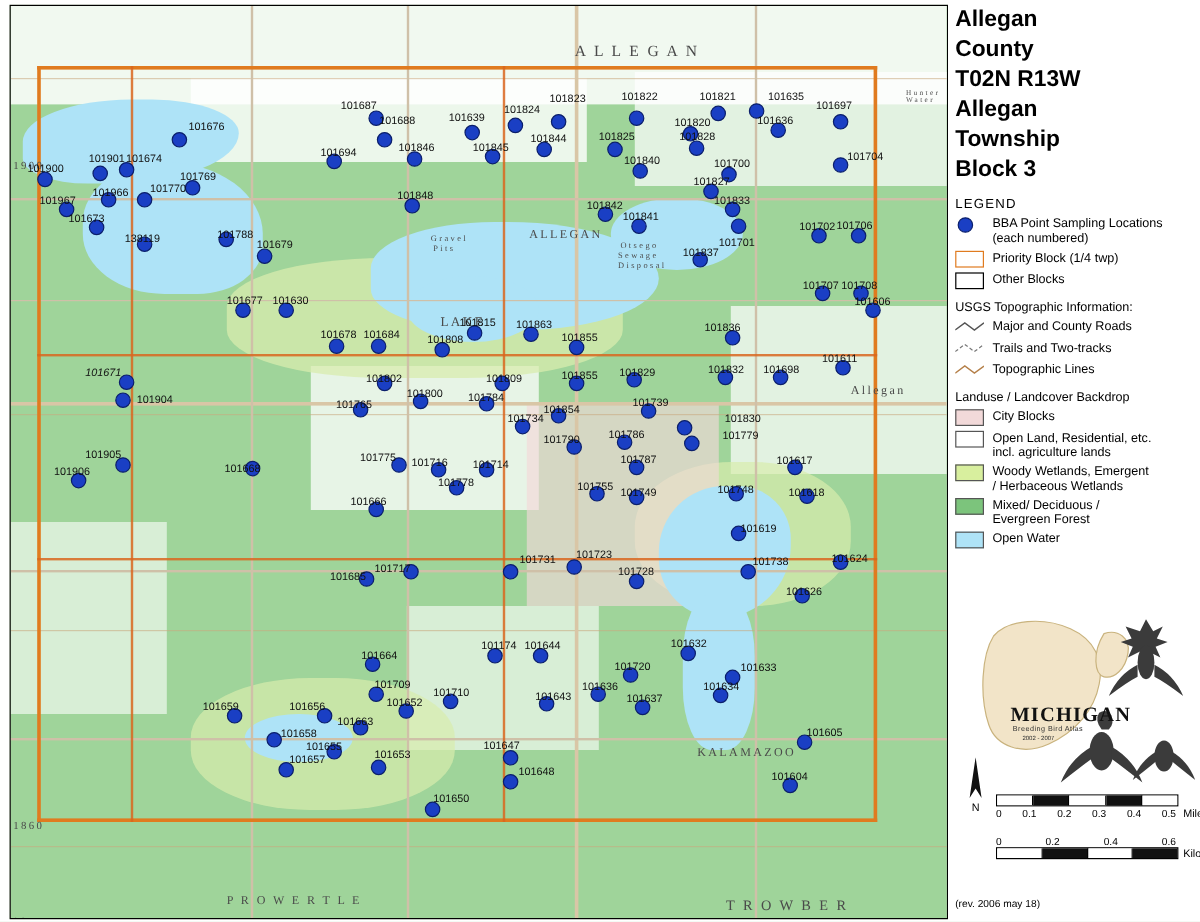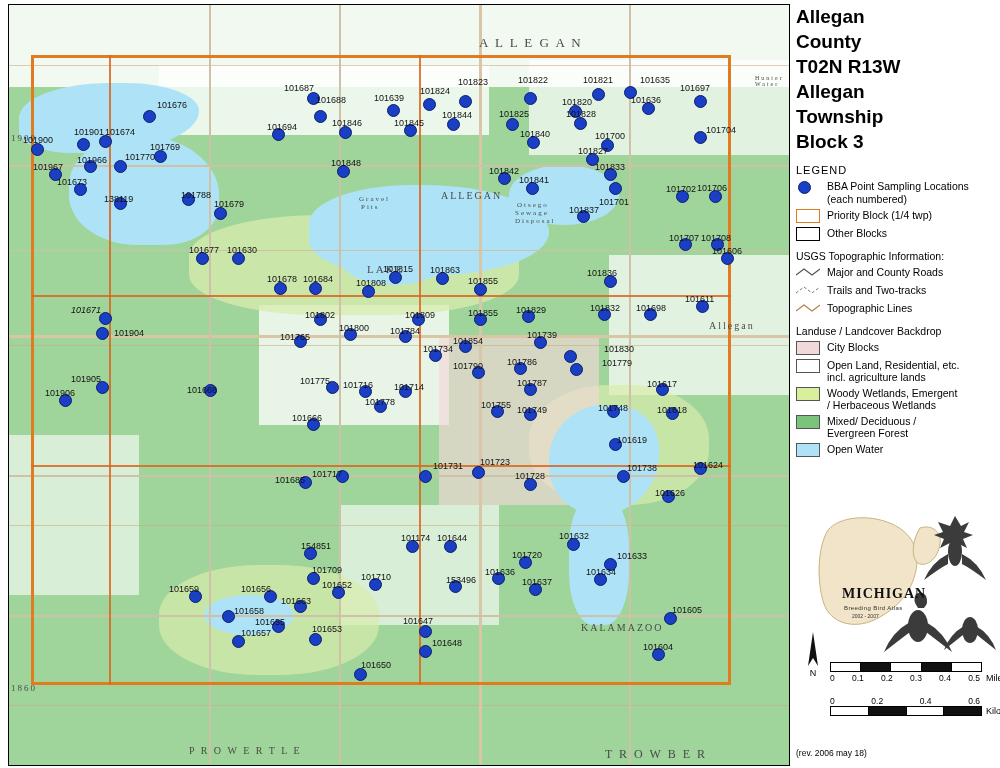--- a/index.html
+++ b/index.html
@@ -51,21 +51,21 @@
   
   #scales{position:absolute;left:0;bottom:48px;width:200px;}
   .scalebar{display:flex;height:8px;border:1px solid #000;width:150px;}
   .scalebar div{flex:1;border-right:1px solid #000;}
   .scalebar div:last-child{border-right:none;}
   .sticks{display:flex;width:150px;font-size:8.5px;justify-content:space-between;margin-top:1px;}
   .sc-unit{font-size:9px;margin-left:4px;}
   #rev{position:absolute;left:0;bottom:6px;font-size:8.5px;color:#000;}
 
   #logo{position:absolute;left:4px;top:506px;width:196px;height:150px;}
-  #mi-text{position:absolute;left:42px;top:76px;font-size:14px;font-weight:bold;
+  #mi-text{position:absolute;left:42px;top:76px;font-size:17px;font-weight:bold;
            font-family:"Liberation Serif",serif;letter-spacing:1px;color:#111;}
   #mi-sub{position:absolute;left:44px;top:95px;font-size:6px;color:#333;letter-spacing:.4px;}
   #mi-sub2{position:absolute;left:52px;top:103px;font-size:5px;color:#333;}
   #northarrow{position:absolute;left:8px;bottom:86px;font-size:10px;text-align:center;width:18px;}
 </style>
 </head>
 <body>
 
 <div id="page">
 
@@ -325,39 +325,39 @@
         <div class="lbl" style="left: 471px; top: 452px;">101723</div>
         <div class="pt" style="left: 515px; top: 473px;"></div>
         <div class="lbl" style="left: 506px; top: 466px;">101728</div>
         <div class="pt" style="left: 608px; top: 465px;"></div>
         <div class="lbl" style="left: 618px; top: 458px;">101738</div>
         <div class="pt" style="left: 685px; top: 457px;"></div>
         <div class="lbl" style="left: 684px; top: 455px;">101624</div>
         <div class="pt" style="left: 653px; top: 485px;"></div>
         <div class="lbl" style="left: 646px; top: 483px;">101626</div>
         <div class="pt" style="left: 295px; top: 542px;"></div>
-        <div class="lbl" style="left: 292px; top: 536px;">154851</div>
+        <div class="lbl" style="left: 292px; top: 536px;">101664</div>
         <div class="pt" style="left: 397px; top: 535px;"></div>
         <div class="lbl" style="left: 392px; top: 528px;">101174</div>
         <div class="pt" style="left: 435px; top: 535px;"></div>
         <div class="lbl" style="left: 428px; top: 528px;">101644</div>
         <div class="pt" style="left: 558px; top: 533px;"></div>
         <div class="lbl" style="left: 550px; top: 526px;">101632</div>
         <div class="pt" style="left: 510px; top: 551px;"></div>
         <div class="lbl" style="left: 503px; top: 545px;">101720</div>
         <div class="pt" style="left: 595px; top: 553px;"></div>
         <div class="lbl" style="left: 608px; top: 546px;">101633</div>
         <div class="pt" style="left: 298px; top: 567px;"></div>
         <div class="lbl" style="left: 303px; top: 560px;">101709</div>
         <div class="pt" style="left: 360px; top: 573px;"></div>
         <div class="lbl" style="left: 352px; top: 567px;">101710</div>
         <div class="pt" style="left: 323px; top: 581px;"></div>
         <div class="lbl" style="left: 313px; top: 575px;">101652</div>
         <div class="pt" style="left: 440px; top: 575px;"></div>
-        <div class="lbl" style="left: 437px; top: 570px;">153496</div>
+        <div class="lbl" style="left: 437px; top: 570px;">101643</div>
         <div class="pt" style="left: 483px; top: 567px;"></div>
         <div class="lbl" style="left: 476px; top: 562px;">101636</div>
         <div class="pt" style="left: 520px; top: 578px;"></div>
         <div class="lbl" style="left: 513px; top: 572px;">101637</div>
         <div class="pt" style="left: 585px; top: 568px;"></div>
         <div class="lbl" style="left: 577px; top: 562px;">101634</div>
         <div class="pt" style="left: 180px; top: 585px;"></div>
         <div class="lbl" style="left: 160px; top: 579px;">101659</div>
         <div class="pt" style="left: 255px; top: 585px;"></div>
         <div class="lbl" style="left: 232px; top: 579px;">101656</div>

